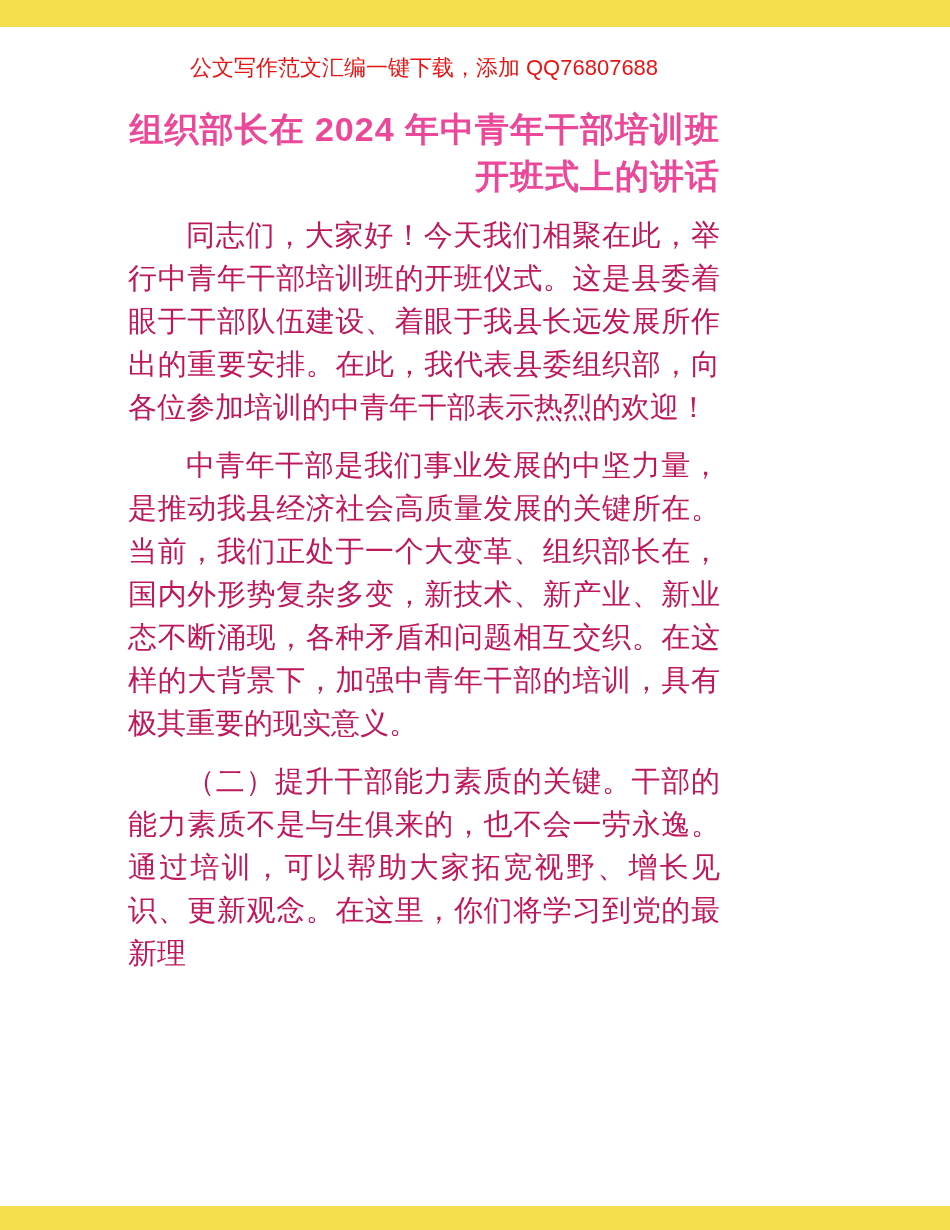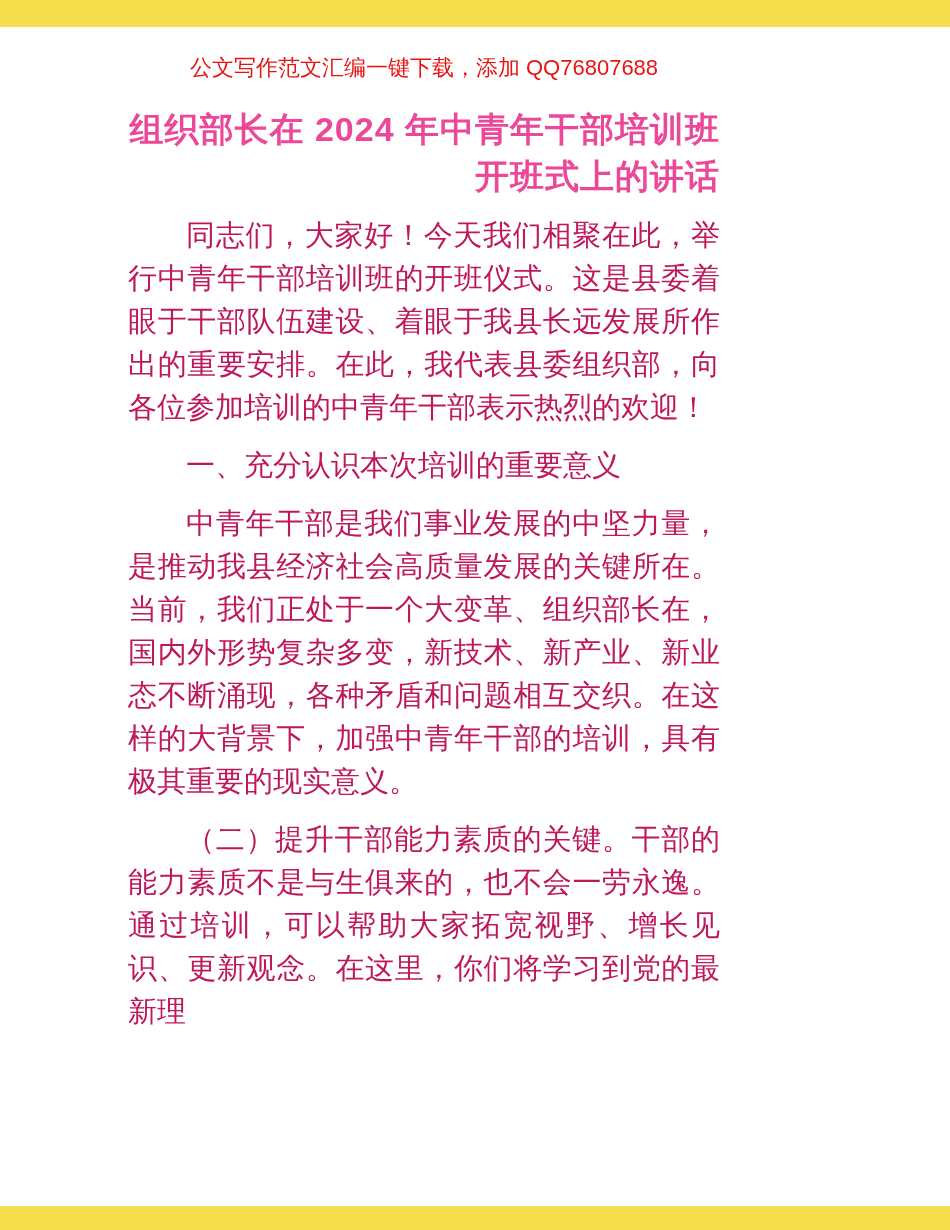--- a/index.html
+++ b/index.html
@@ -62,21 +62,20 @@
 <div class="page">
   <div class="band band-top"></div>
 
   <div class="content">
     <div class="ad">公文写作范文汇编一键下载，添加 QQ76807688</div>
 
     <h1 class="title">组织部长在 2024 年中青年干部培训班开班式上的讲话</h1>
 
     <p class="para">同志们，大家好！今天我们相聚在此，举行中青年干部培训班的开班仪式。这是县委着眼于干部队伍建设、着眼于我县长远发展所作出的重要安排。在此，我代表县委组织部，向各位参加培训的中青年干部表示热烈的欢迎！</p>
 
-    <p class="para">一、充分认识本次培训的重要意义</p>
 
     <p class="para">中青年干部是我们事业发展的中坚力量，是推动我县经济社会高质量发展的关键所在。当前，我们正处于一个大变革、组织部长在，国内外形势复杂多变，新技术、新产业、新业态不断涌现，各种矛盾和问题相互交织。在这样的大背景下，加强中青年干部的培训，具有极其重要的现实意义。</p>
 
 
     <p class="para">（二）提升干部能力素质的关键。干部的能力素质不是与生俱来的，也不会一劳永逸。通过培训，可以帮助大家拓宽视野、增长见识、更新观念。在这里，你们将学习到党的最新理</p>
   </div>
 
   <div class="band band-bottom"></div>
 </div>
 

